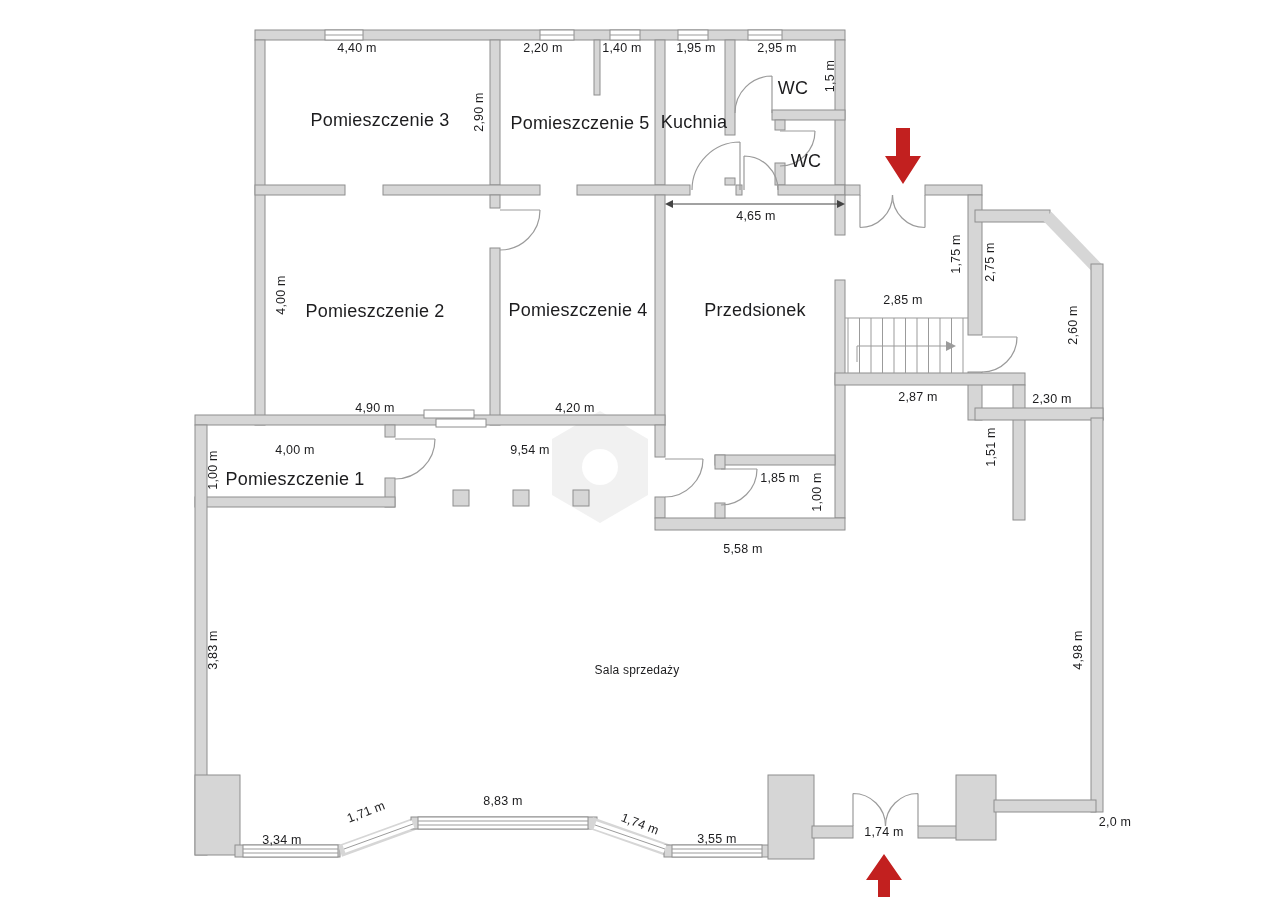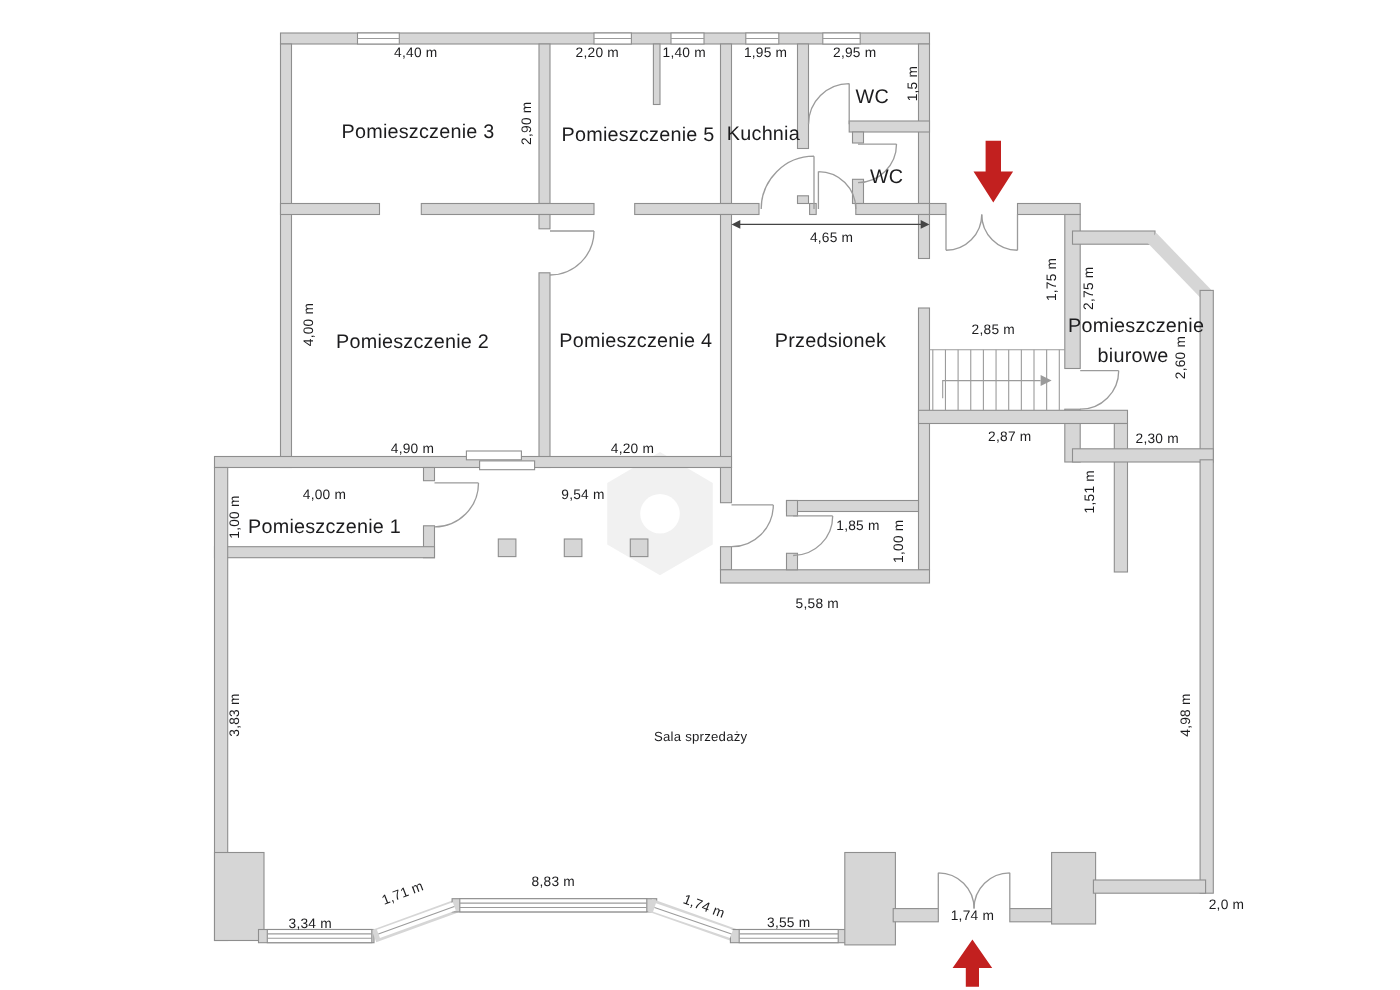--- a/index.html
+++ b/index.html
@@ -177,25 +177,24 @@
 </svg>
 
   <div class="lbl room" style="left:380px;top:120px">Pomieszczenie 3</div>
   <div class="lbl room" style="left:580px;top:123px">Pomieszczenie 5</div>
   <div class="lbl room" style="left:694px;top:122px">Kuchnia</div>
   <div class="lbl room" style="left:793px;top:88px">WC</div>
   <div class="lbl room" style="left:806px;top:161px">WC</div>
   <div class="lbl room" style="left:375px;top:311px">Pomieszczenie 2</div>
   <div class="lbl room" style="left:578px;top:310px">Pomieszczenie 4</div>
   <div class="lbl room" style="left:755px;top:310px">Przedsionek</div>
-  <div class="lbl room wrap" style="left:1030px;top:310px">Pomieszczenie biurowe</div>
   <div class="lbl room" style="left:295px;top:479px">Pomieszczenie 1</div>
   <div class="lbl big" style="left:637px;top:670px">Sala sprzedaży</div>
 
-  <div class="lbl" style="left:378px;top:48px">4,40 m</div>
+  <div class="lbl" style="left:357px;top:48px">4,40 m</div>
   <div class="lbl" style="left:543px;top:48px">2,20 m</div>
   <div class="lbl" style="left:622px;top:48px">1,40 m</div>
   <div class="lbl" style="left:696px;top:48px">1,95 m</div>
   <div class="lbl" style="left:777px;top:48px">2,95 m</div>
   <div class="lbl v" style="left:830px;top:76px">1,5 m</div>
   <div class="lbl v" style="left:479px;top:112px">2,90 m</div>
   <div class="lbl" style="left:756px;top:216px">4,65 m</div>
   <div class="lbl v" style="left:956px;top:254px">1,75 m</div>
   <div class="lbl v" style="left:990px;top:262px">2,75 m</div>
   <div class="lbl v" style="left:281px;top:295px">4,00 m</div>

